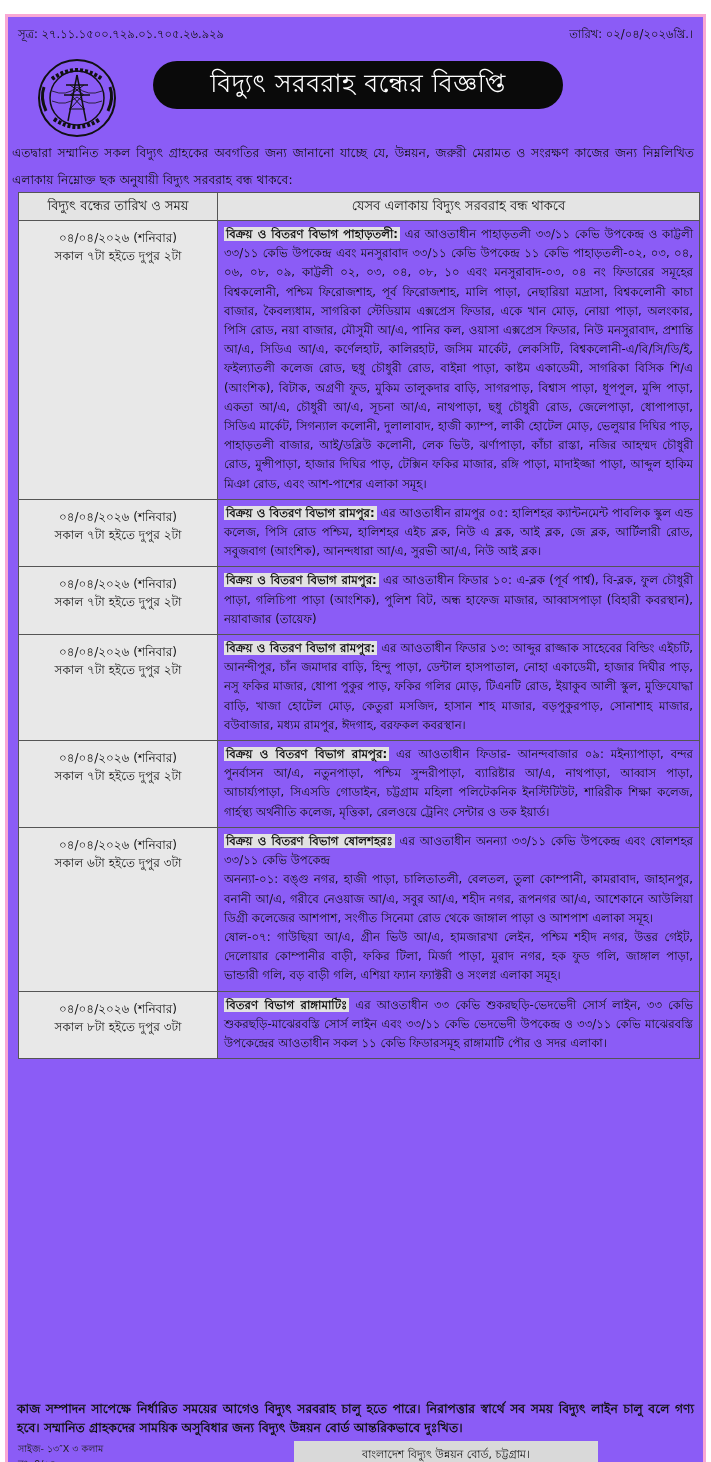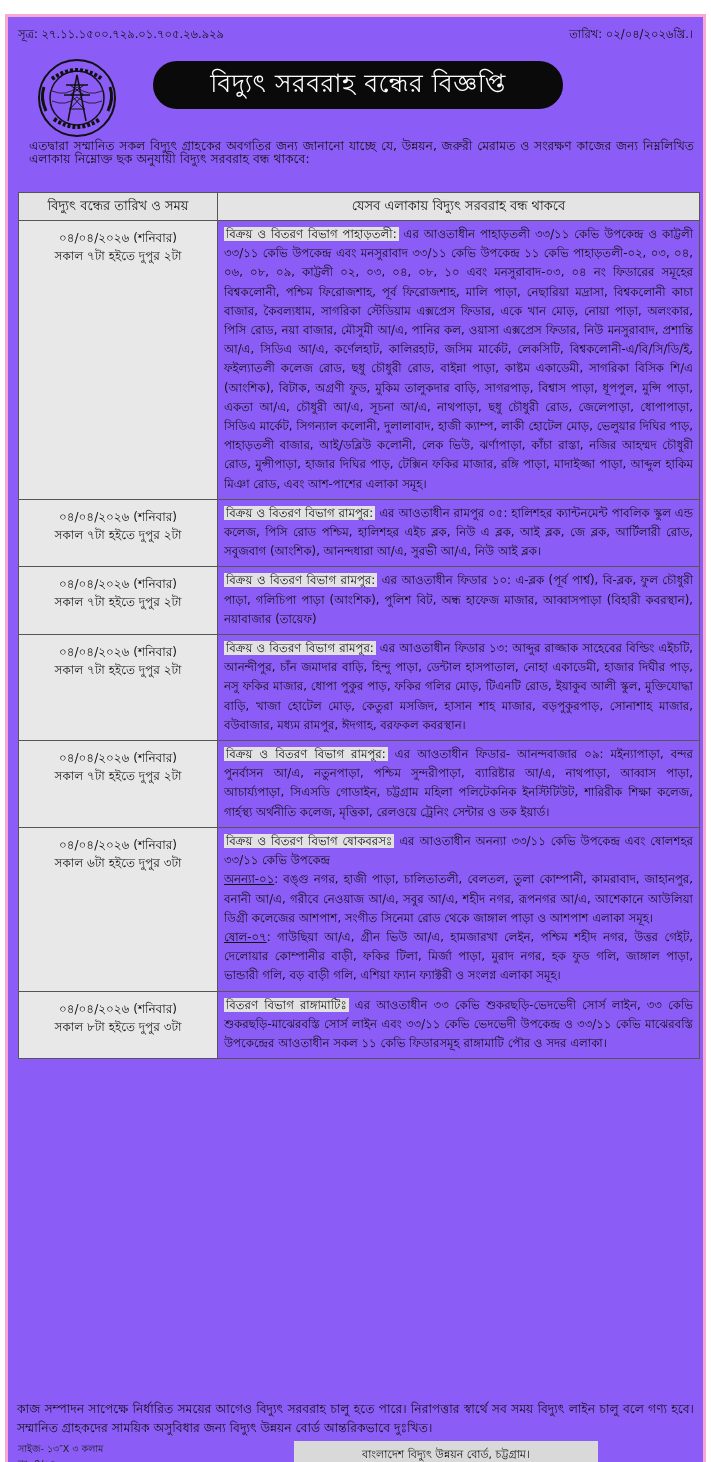--- a/index.html
+++ b/index.html
@@ -26,22 +26,22 @@
     display: flex; align-items: center; justify-content: center;
     font-size: 25px; font-weight: normal; letter-spacing: 0.5px;
   }
 
   .subtitle {
     position: absolute; left: 140px; top: 100px; width: 420px; text-align: center;
     font-size: 14.5px;
   }
 
   .intro {
-    position: absolute; left: 21px; top: 123px; right: 9px;
-    font-size: 12.3px; line-height: 13px; text-align: justify;
+    position: absolute; left: 4px; top: 123px; right: 9px;
+    font-size: 12.3px; line-height: 27px; text-align: justify;
   }
 
   .schedule-table {
     position: absolute; left: 10px; top: 175px; width: 682px;
     border-collapse: collapse; font-size: 11.7px;
   }
   .schedule-table th, .schedule-table td {
     border: 1.5px solid #555; vertical-align: top;
   }
   .schedule-table th {
@@ -50,27 +50,27 @@
   }
   .schedule-table th.col-date { width: 199px; }
   .schedule-table td.date-cell {
     background: #e8e8e8; text-align: center; padding-top: 8px;
     font-size: 12px; line-height: 18px;
   }
   .schedule-table td.area-cell {
     padding: 4px 6px 5px 6px; line-height: 19.2px; text-align: justify;
   }
   .division {
-    background: #e2e2e2; padding: 0 2px;
-  }
-  .feeder-label { text-decoration: underline; }
+    background: #e2e2e2; padding: 0 2px; font-weight: bold;
+  }
+  .feeder-label { }
 
   .footer-note {
     position: absolute; left: 9px; top: 1383px; right: 9px;
-    font-size: 12.3px; line-height: 19px; text-align: justify;
+    font-size: 12.3px; line-height: 19px; text-align: justify; font-weight: bold;
   }
 
   .size-info {
     position: absolute; left: 10px; top: 1424px; font-size: 9.5px; line-height: 15px; color: #222;
   }
 
   .org-box {
     position: absolute; left: 286px; top: 1424px; width: 304px; height: 28px;
     background: #d9d9d9; display: flex; align-items: center; justify-content: center;
     font-size: 11px;
@@ -164,21 +164,21 @@
           <td class="area-cell">
             <div><span class="division">বিক্রয় ও বিতরণ বিভাগ রামপুর:</span><span> এর আওতাধীন ফিডার- আনন্দবাজার ০৯: মইন্যাপাড়া, বন্দর পুনর্বাসন আ/এ, নতুনপাড়া, পশ্চিম সুন্দরীপাড়া, ব্যারিষ্টার আ/এ, নাথপাড়া, আব্বাস পাড়া, আচার্য্যপাড়া, সিএসডি গোডাইন, চট্টগ্রাম মহিলা পলিটেকনিক ইনস্টিটিউট, শারিরীক শিক্ষা কলেজ, গার্হস্থ্য অর্থনীতি কলেজ, মৃত্তিকা, রেলওয়ে ট্রেনিং সেন্টার ও ডক ইয়ার্ড।</span></div>
           </td>
         </tr>
         <tr>
           <td class="date-cell">
             <div>০৪/০৪/২০২৬ (শনিবার)</div>
             <div>সকাল ৬টা হইতে দুপুর ৩টা</div>
           </td>
           <td class="area-cell">
-            <div><span class="division">বিক্রয় ও বিতরণ বিভাগ ষোকবরসঃ</span><span> এর আওতাধীন অনন্যা ৩৩/১১ কেভি উপকেন্দ্র এবং ষোলশহর ৩৩/১১ কেভি উপকেন্দ্র</span></div>
+            <div><span class="division">বিক্রয় ও বিতরণ বিভাগ ষোলশহরঃ</span><span> এর আওতাধীন অনন্যা ৩৩/১১ কেভি উপকেন্দ্র এবং ষোলশহর ৩৩/১১ কেভি উপকেন্দ্র</span></div>
             <div><span class="feeder-label">অনন্যা-০১</span><span>: বঙ্গু নগর, হাজী পাড়া, চালিতাতলী, বেলতল, তুলা কোম্পানী, কামরাবাদ, জাহানপুর, বনানী আ/এ, গরীবে নেওয়াজ আ/এ, সবুর আ/এ, শহীদ নগর, রূপনগর আ/এ, আশেকানে আউলিয়া ডিগ্রী কলেজের আশপাশ, সংগীত সিনেমা রোড থেকে জাঙ্গাল পাড়া ও আশপাশ এলাকা সমূহ।</span></div>
             <div><span class="feeder-label">ষোল-০৭</span><span>: গাউছিয়া আ/এ, গ্রীন ভিউ আ/এ, হামজারখা লেইন, পশ্চিম শহীদ নগর, উত্তর গেইট, দেলোয়ার কোম্পানীর বাড়ী, ফকির টিলা, মির্জা পাড়া, মুরাদ নগর, হক ফুড গলি, জাঙ্গাল পাড়া, ভান্ডারী গলি, বড় বাড়ী গলি, এশিয়া ফ্যান ফ্যাক্টরী ও সংলগ্ন এলাকা সমূহ।</span></div>
           </td>
         </tr>
         <tr>
           <td class="date-cell">
             <div>০৪/০৪/২০২৬ (শনিবার)</div>
             <div>সকাল ৮টা হইতে দুপুর ৩টা</div>
           </td>
           <td class="area-cell">

